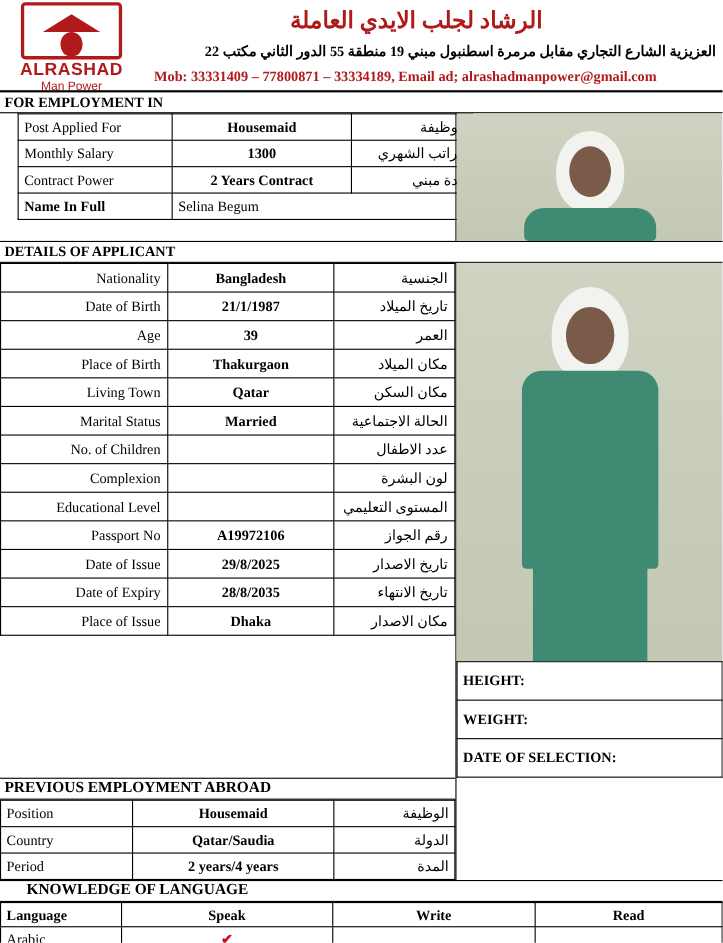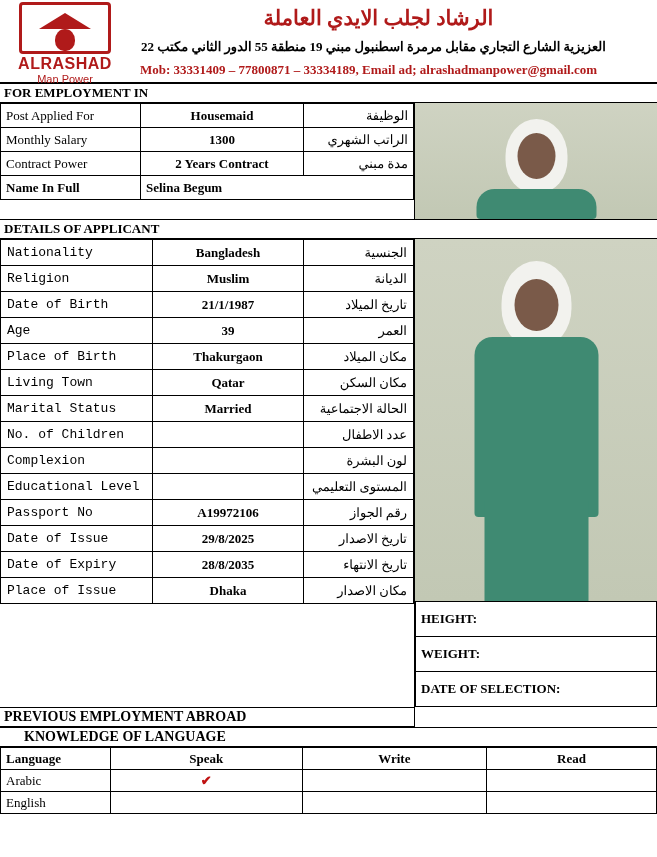--- a/index.html
+++ b/index.html
@@ -52,21 +52,21 @@
   }
   .logo-sub {
     color:#b01a1a; font-size:11px;
     font-family:"Liberation Sans", sans-serif;
   }
   .hdr-ar1 {
     text-align:center; color:#b01a1a; font-weight:bold; font-size:21px;
     direction: rtl; margin: 2px 0 0 0; padding-left:100px;
   }
   .hdr-ar2 {
-    text-align:center; font-weight:bold; font-size:13px;
+    font-weight:bold; font-size:13px;
     direction: rtl; margin: 8px 0 0 0; padding-left:90px;
   }
   .hdr-mob {
     text-align:center; color:#b01a1a; font-weight:bold; font-size:13px;
     margin: 7px 0 2px 0; padding-left:80px;
     font-family:"Liberation Serif", serif;
   }
 
   
   .secbar {
@@ -75,32 +75,32 @@
     padding: 1px 4px;
     border-bottom: 1px solid #000;
     font-family:"Liberation Serif", serif;
   }
 
   
   .top-wrap { display:flex; border-bottom:1px solid #000; }
   .top-left { width: 414px; }
   .top-right { width: 243px; border-left:1px solid #000; position:relative; overflow:hidden;}
 
-  table.t { width:100%; border-collapse: collapse; }
+  table.t { width:100%; border-collapse: collapse; margin-left: 16px; }
   table.t td {
     border:1px solid #000;
     font-size: 13px;
     padding: 2px 5px;
     height: 24px;
   }
   td.lbl { width: 140px; }
   td.val { text-align:center; font-weight:bold; }
   td.ar  { width: 110px; text-align:right; direction:rtl; }
 
-  .name-row td { font-size:15px; font-weight:bold; }
+  .name-row td { font-size:15px; font-weight:normal; }
   .name-row td.lbl { font-weight:bold; }
 
   
   .photo {
     width:100%; height:100%;
     background:
       radial-gradient(circle at 50% 34%, #6f5344 0 7%, rgba(111,83,68,0) 7.5%),
       linear-gradient(#cfd3c2,#c2c8b4);
     position:relative;
   }
@@ -127,21 +127,21 @@
   .det-left { width: 414px; }
   .det-right { width: 243px; border-left:1px solid #000; }
 
   table.d { width:100%; border-collapse: collapse; }
   table.d td {
     border:1px solid #000;
     font-size:13px;
     padding:2px 6px;
     height:26px;
   }
-  td.dlbl { width:152px; text-align:left;font-family:Liberation Mono, monospace; }
+  td.dlbl { width:152px; text-align:right; }
   td.dval { text-align:center; font-weight:bold; }
   td.dar  { width:110px; text-align:right; direction:rtl; }
 
   
   table.p { width:100%; border-collapse:collapse; }
   table.p td { border:1px solid #000; font-size:13px; padding:2px 5px; height:24px; }
   td.plbl { width:120px; }
   td.pval { text-align:center; font-weight:bold; }
   td.par  { width:110px; text-align:right; direction:rtl; }
 
@@ -219,25 +219,20 @@
   <div class="secbar">DETAILS OF APPLICANT</div>
 
   <div class="det-wrap">
     <div class="det-left">
       <table class="d">
         <tbody>
             <tr>
           <td class="dlbl">Nationality</td>
           <td class="dval">Bangladesh</td>
           <td class="dar">الجنسية</td>
-        </tr>
-        <tr>
-          <td class="dlbl">Religion</td>
-          <td class="dval">Muslim</td>
-          <td class="dar">الديانة</td>
         </tr>
         <tr>
           <td class="dlbl">Date of Birth</td>
           <td class="dval">21/1/1987</td>
           <td class="dar">تاريخ الميلاد</td>
         </tr>
         <tr>
           <td class="dlbl">Age</td>
           <td class="dval">39</td>
           <td class="dar">العمر</td>
@@ -317,20 +312,39 @@
           <td>DATE OF SELECTION:</td>
         </tr>
       </tbody>
         </table>
     </div>
   </div>
 
   <div style="display:flex;">
     <div style="width:414px;">
       <div class="secbar" style="border-top:1px solid #000;font-size:14px;">PREVIOUS EMPLOYMENT ABROAD</div>
+      <table class="p">
+        <tbody>
+            <tr>
+          <td class="plbl">Position</td>
+          <td class="pval">Housemaid</td>
+          <td class="par">الوظيفة</td>
+        </tr>
+        <tr>
+          <td class="plbl">Country</td>
+          <td class="pval">Qatar/Saudia</td>
+          <td class="par">الدولة</td>
+        </tr>
+        <tr>
+          <td class="plbl">Period</td>
+          <td class="pval">2 years/4 years</td>
+          <td class="par">المدة</td>
+        </tr>
+      </tbody>
+        </table>
     </div>
     <div style="width:243px;border-left:1px solid #000;"></div>
   </div>
 
   <div class="secbar" style="font-size:14px;border-top:1px solid #000;padding-left:24px;">KNOWLEDGE OF LANGUAGE</div>
   <table class="lang">
     <tbody>
         <tr>
       <th class="lang-name">Language</th>
       <th>Speak</th>

